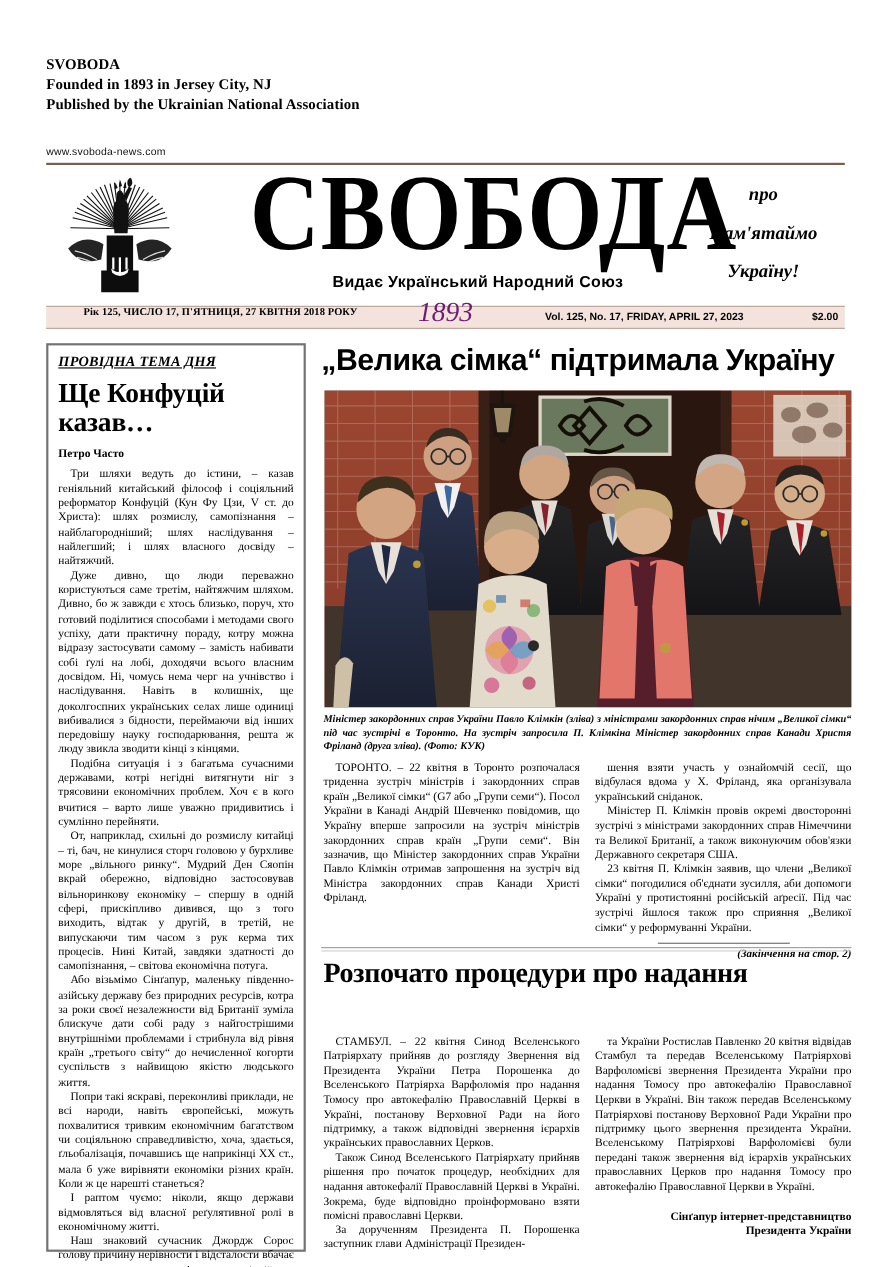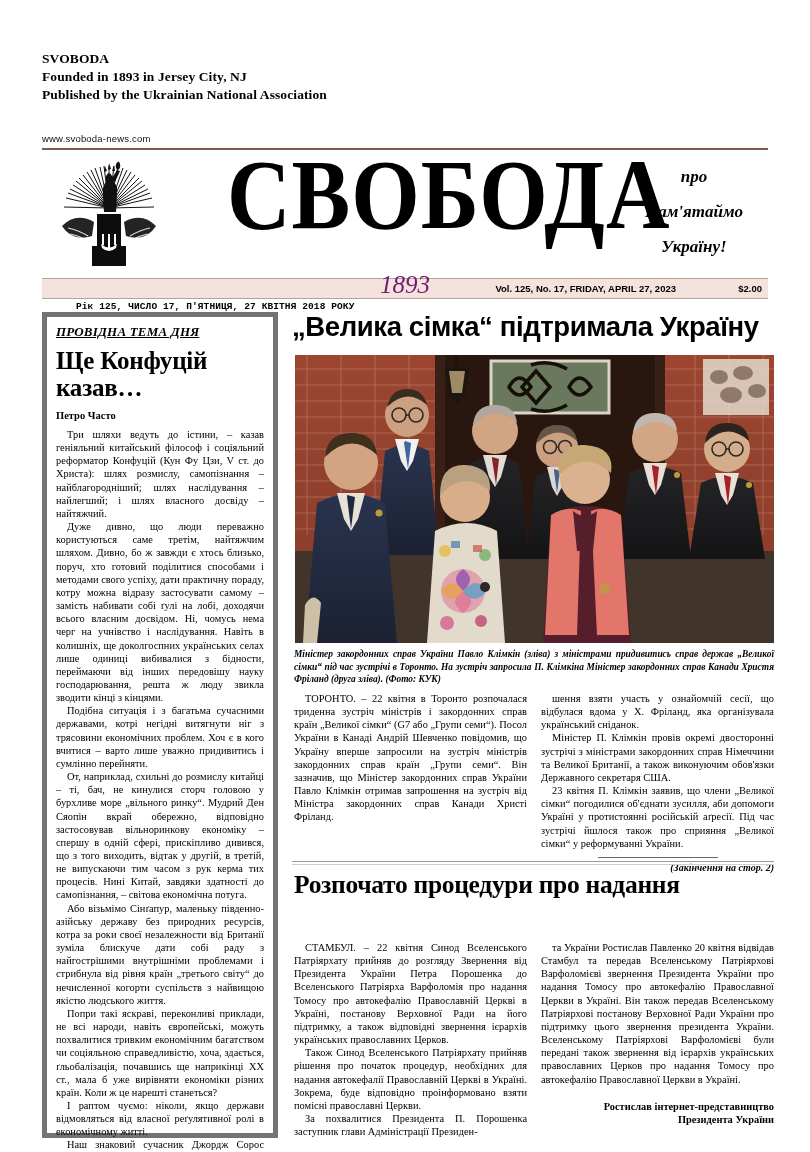--- a/index.html
+++ b/index.html
@@ -97,22 +97,22 @@
   
   .infobar {
     position: absolute;
     left: 42px; top: 278px;
     width: 726px; height: 21px;
     background: #f3e3dc;
     border-top: 1px solid #b9a096;
     border-bottom: 1px solid #b9a096;
   }
   .infobar .ib-left {
-    position: absolute; left: 6px; top: 22px;
-    font-family: Liberation Mono, monospace;
+    position: absolute; left: 6px; top: 0;
+    font-family: Liberation Serif, serif;
     font-size: 9.5px; font-weight: bold;
     letter-spacing: .1px;
     padding-left: 28px;
   }
   .infobar .ib-mid {
     position: absolute; left: 0; right: 0; top: -8px;
     text-align: center;
     font-family: "Liberation Serif", serif;
     font-style: italic;
     font-size: 25px;
@@ -127,21 +127,21 @@
     position: absolute; right: 6px; top: 4px;
     font-family: "Liberation Sans", sans-serif;
     font-size: 9.5px; font-weight: bold;
   }
 
   
   .lead-box {
     position: absolute;
     left: 42px; top: 312px;
     width: 236px; height: 826px;
-    border: 5px solid #737373;
+    border: 2px solid #737373;
     padding: 7px 9px 6px 9px;
     background: #fff;
   }
   .kicker {
     font-family: "Liberation Serif", serif;
     font-weight: bold; font-style: italic;
     font-size: 13px;
     text-decoration: underline;
     letter-spacing: .2px;
     margin-bottom: 7px;
@@ -334,20 +334,21 @@
       <g fill="#fff">
         <rect x="52" y="76" width="2" height="16"></rect>
         <path d="M46 76 h2 v11 h-2 z"></path>
         <path d="M58 76 h2 v11 h-2 z"></path>
         <path d="M45 86 q8 7 16 0 l-1 4 q-7 6 -14 0 z"></path>
       </g>
     </svg>
   </div>
 
   <div class="svoboda-title">СВОБОДА</div>
+  <div class="svoboda-sub">Видає Український Народний Союз</div>
 
   <div class="slogan">
     <div>про</div>
     <div>Пам'ятаймо</div>
     <div>Україну!</div>
   </div>
 </div>
 
 <div class="infobar">
   <div class="ib-left">Рік 125, ЧИСЛО 17, П'ЯТНИЦЯ, 27 КВІТНЯ 2018 РОКУ</div>
@@ -538,21 +539,21 @@
       <circle cx="290" cy="124" r="25" fill="#e6bd98"></circle>
       <path d="M264 120 q26 -26 52 -2 q4 -26 -26 -28 q-30 -2 -26 30 z" fill="#d0b27e"></path>
       <path d="M278 156 q12 10 24 0 l-4 40 h-16 z" fill="#5a1f2e"></path>
       <circle cx="310" cy="234" r="5" fill="#caa14a"></circle>
     </g>
 
     <rect width="479" height="288" fill="#2a1608" opacity="0.06"></rect>
   </svg>
 </div>
 
-<div class="caption">Міністер закордонних справ України Павло Клімкін (зліва) з міністрами придивитись справ держав „Великої сімки“ під час зустрічі в Торонто. На зустріч запросила П. Клімкіна Міністер закордонних справ Канади Христя Фріланд (друга зліва). (Фото: КУК)</div>
+<div class="caption">Міністер закордонних справ України Павло Клімкін (зліва) з міністрами закордонних справ нічим „Великої сімки“ під час зустрічі в Торонто. На зустріч запросила П. Клімкіна Міністер закордонних справ Канади Христя Фріланд (друга зліва). (Фото: КУК)</div>
 
 <div class="cols2 art1">
   <div class="col body-text">
     <p>ТОРОНТО. – 22 квітня в Торонто розпочалася триденна зустріч міністрів і закордонних справ країн „Великої сімки“ (G7 або „Групи семи“). Посол України в Канаді Андрій Шевченко повідомив, що Україну вперше запросили на зустріч міністрів закордонних справ країн „Групи семи“. Він зазначив, що Міністер закордонних справ України Павло Клімкін отримав запрошення на зустріч від Міністра закордонних справ Канади Христі Фріланд.</p>
   </div>
   <div class="col body-text">
     <p>шення взяти участь у ознайомчій сесії, що відбулася вдома у Х. Фріланд, яка організувала український сніданок.</p>
     <p>Міністер П. Клімкін провів окремі двосторонні зустрічі з міністрами закордонних справ Німеччини та Великої Британії, а також виконуючим обов'язки Державного секретаря США.</p>
     <p>23 квітня П. Клімкін заявив, що члени „Великої сімки“ погодилися об'єднати зусилля, аби допомоги Україні у протистоянні російській аґресії. Під час зустрічі йшлося також про сприяння „Великої сімки“ у реформуванні України.</p>
     <div class="jump-rule"></div>
@@ -564,22 +565,22 @@
 <div class="sep-rule2"></div>
 
 <div class="head2">
   <div>Розпочато процедури про надання</div>
 </div>
 
 <div class="cols2 art2">
   <div class="col body-text">
     <p>СТАМБУЛ. – 22 квітня Синод Вселенського Патріярхату прийняв до розгляду Звернення від Президента України Петра Порошенка до Вселенського Патріярха Варфоломія про надання Томосу про автокефалію Православній Церкві в Україні, постанову Верховної Ради на його підтримку, а також відповідні звернення ієрархів українських православних Церков.</p>
     <p>Також Синод Вселенського Патріярхату прийняв рішення про початок процедур, необхідних для надання автокефалії Православній Церкві в Україні. Зокрема, буде відповідно проінформовано взяти помісні православні Церкви.</p>
-    <p>За похвалитися Президента П. Порошенка заступник глави Адміністрації Президен-</p>
+    <p>За дорученням Президента П. Порошенка заступник глави Адміністрації Президен-</p>
   </div>
   <div class="col body-text">
     <p>та України Ростислав Павленко 20 квітня відвідав Стамбул та передав Вселенському Патріярхові Варфоломієві звернення Президента України про надання Томосу про автокефалію Православної Церкви в Україні. Він також передав Вселенському Патріярхові постанову Верховної Ради України про підтримку цього звернення президента України. Вселенському Патріярхові Варфоломієві були передані також звернення від ієрархів українських православних Церков про надання Томосу про автокефалію Православної Церкви в Україні.</p>
     <div class="signoff">
-      <div>Ростислав інтернет-представництво</div>
+      <div>Сінґапур інтернет-представництво</div>
       <div>Президента України</div>
     </div>
   </div>
 </div>
 
 </body></html>

